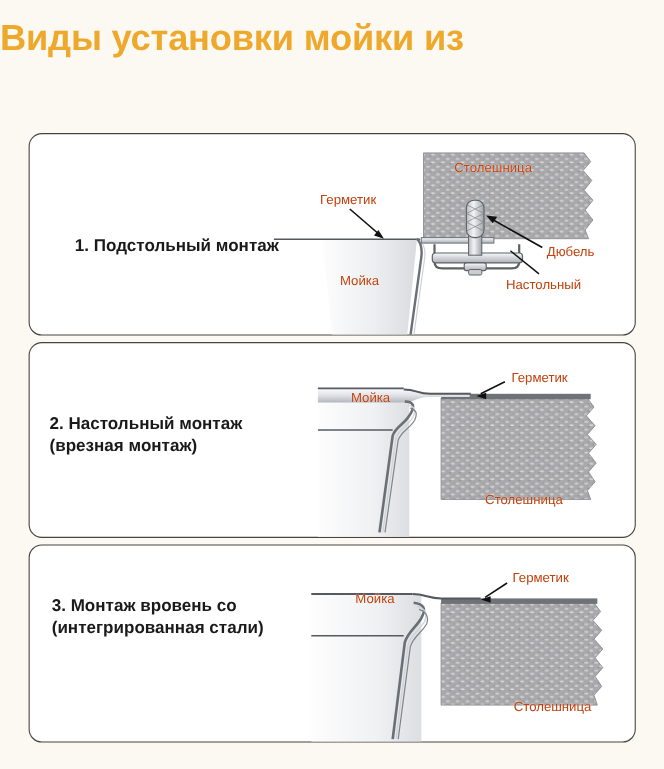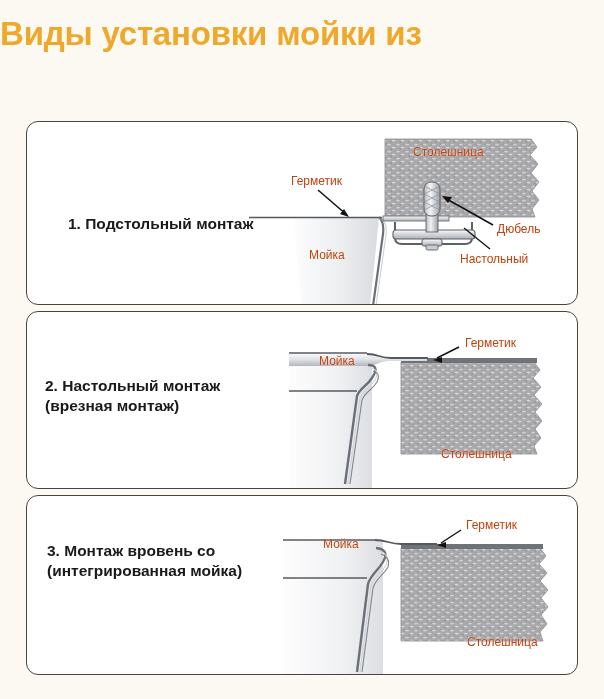--- a/index.html
+++ b/index.html
@@ -238,21 +238,21 @@
 
   <span class="lbl" id="p2-sealant">Герметик</span>
   <span class="lbl" id="p2-sink">Мойка</span>
   <span class="lbl" id="p2-countertop">Столешница</span>
 </div>
 
 <div class="panel" id="panel-3">
 
   <div class="panel-heading" id="heading-3">
     <div>3. Монтаж вровень со</div>
-    <div>(интегрированная мойка)</div>
+    <div>(интегрированная стали)</div>
   </div>
 
   <div class="stage">
     <svg width="552" height="180" viewBox="0 0 552 180" xmlns="http://www.w3.org/2000/svg">
       <defs>
         <pattern id="ct-tex-3" width="9" height="7" patternUnits="userSpaceOnUse">
           <rect width="9" height="7" fill="#a9a9ac"></rect>
           <ellipse cx="2" cy="1.6" rx="2.0" ry="0.85" fill="#cfcfd2"></ellipse>
           <ellipse cx="6.6" cy="4.6" rx="2.0" ry="0.85" fill="#d6d6d9"></ellipse>
           <ellipse cx="4.2" cy="5.9" rx="1.1" ry="0.55" fill="#8f8f94"></ellipse>

